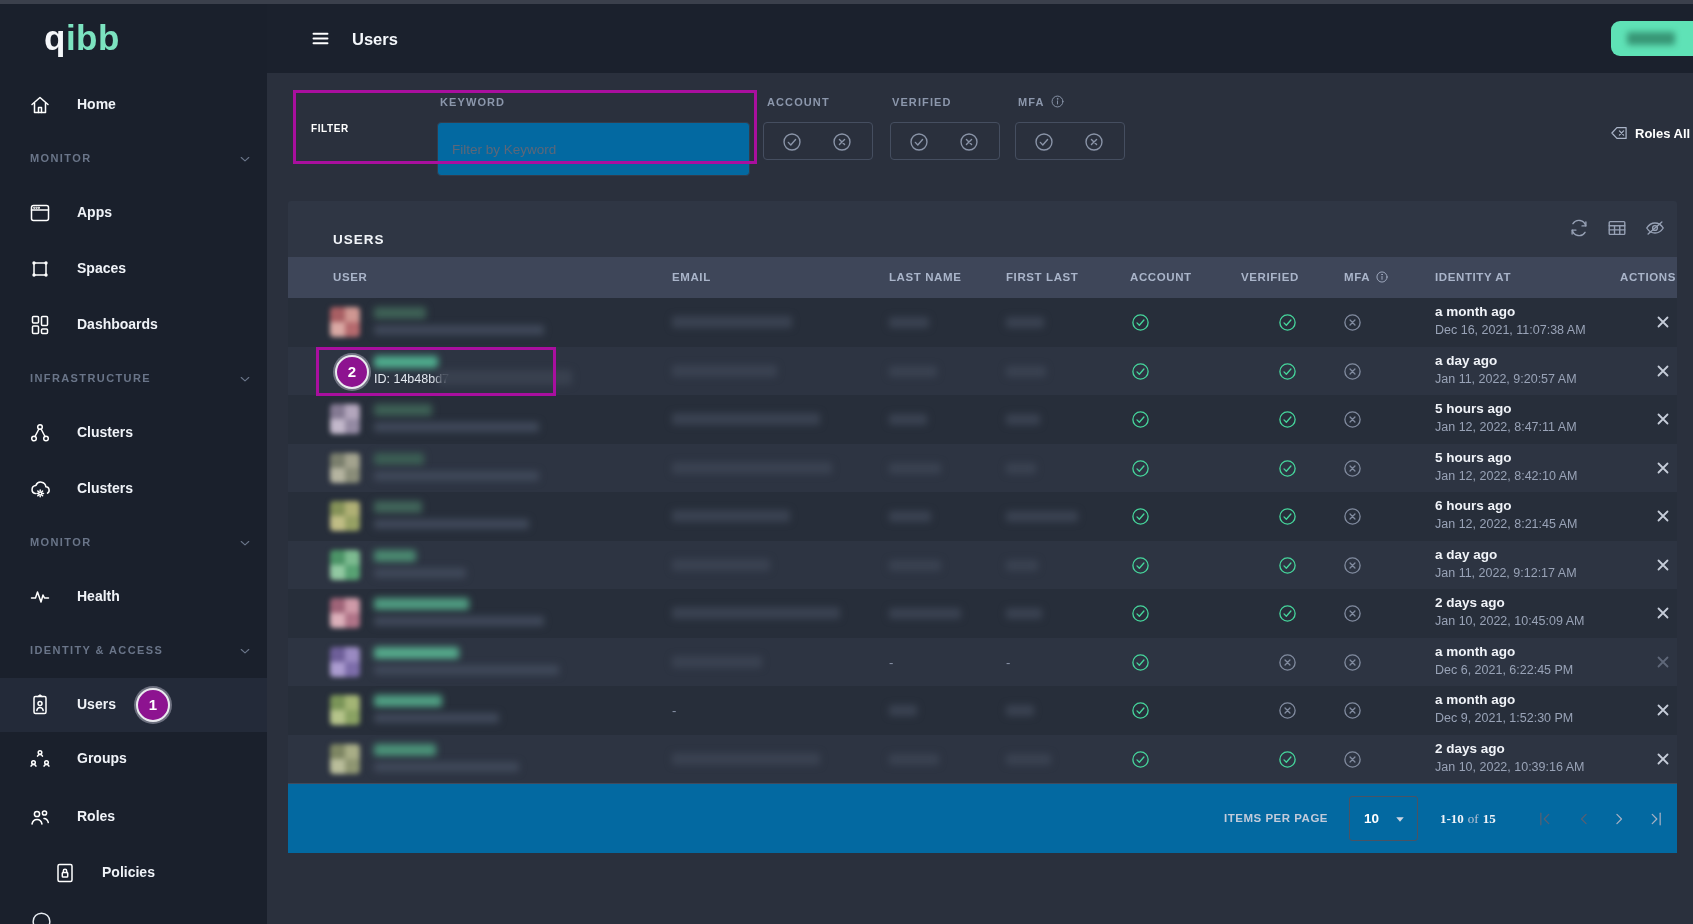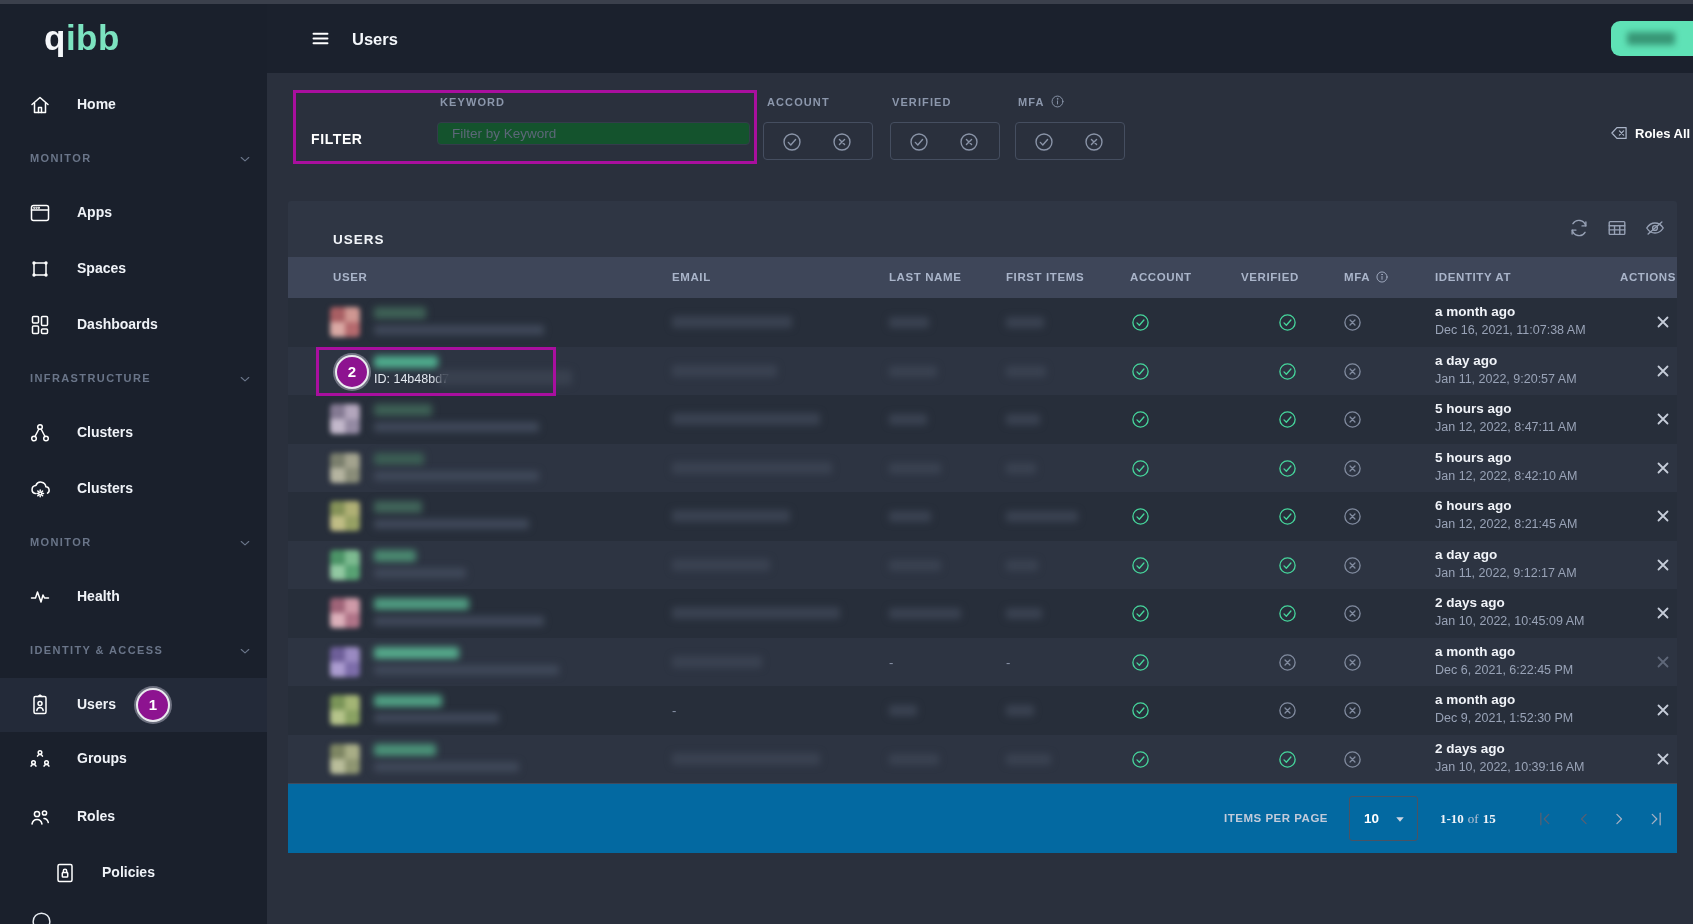--- a/index.html
+++ b/index.html
@@ -34,23 +34,23 @@
   .side-item .icon { position:absolute; left:28px; top:15px; width:24px; height:24px; }
   .side-item .lbl { position:absolute; left:77px; top:18px; font-size:14px; font-weight:bold; color:#f0f3f8; }
   .side-header { position:absolute; left:0; width:267px; height:30px; cursor:pointer; }
   .side-header .lbl { position:absolute; left:30px; top:8px; font-size:11px; font-weight:bold;
      color:#6a7589; letter-spacing:1.4px; }
   .side-header .icon { position:absolute; right:13px; top:6px; width:18px; height:18px; color:#6a7589; }
   .partial-icon { position:absolute; left:30px; top:906px; width:23px; height:23px; color:#e8ecf2; }
 
   
   .filterbar { position:absolute; left:267px; top:73px; right:0; height:112px; }
-  .flt-label { position:absolute; left:44px; top:58px; font-size:14px; font-weight:bold; color:#fff; letter-spacing:.6px; }
+  .flt-label { position:absolute; left:44px; top:50px; font-size:10px; font-weight:bold; color:#fff; letter-spacing:.6px; }
   .fld-label { position:absolute; font-size:11px; font-weight:bold; color:#8c97ac; letter-spacing:1.1px; top:23px; }
-  .kw-input { position:absolute; left:170px; top:49px; width:313px; height:23px; background:#14532d;
+  .kw-input { position:absolute; left:170px; top:49px; width:313px; height:54px; background:#0369a1;
      border:1px solid #343c4b; border-radius:4px; color:#cfd6e2; font-size:13.5px; padding:0 14px;
      font-family:"Liberation Sans", sans-serif; outline:none; }
   .kw-input::placeholder { color:#5d6779; }
   .tgl-box { position:absolute; top:49px; width:110px; height:38px; border:1px solid #454e60; border-radius:4px; }
   .tgl-box .icon { position:absolute; top:8px; width:22px; height:22px; color:#8a94a8; cursor:pointer; }
   .info-badge { position:absolute; width:15px; height:15px; color:#8c97ac; top:21px; cursor:pointer; }
   .clear-all { position:absolute; left:1342px; top:50px; cursor:pointer; }
   .clear-all .icon { position:absolute; left:0; top:0; width:20px; height:20px; color:#aab4c8; }
   .clear-all .txt { position:absolute; left:26px; top:3px; font-size:13px; font-weight:bold; color:#fff; white-space:nowrap; }
 
@@ -368,21 +368,21 @@
           <circle cx="12" cy="12" r="2.6"></circle>
           <path d="M4.5 18.5L19.5 5.5"></path>
         </svg>
       </span>
   </div>
 
   <div class="thead">
     <span class="th" style="left:45px">USER</span>
     <span class="th" style="left:384px">EMAIL</span>
     <span class="th" style="left:601px">LAST NAME</span>
-    <span class="th" style="left:718px">FIRST ITEMS</span>
+    <span class="th" style="left:718px">FIRST LAST</span>
     <span class="th" style="left:842px">ACCOUNT</span>
     <span class="th" style="left:953px">VERIFIED</span>
     <span class="th" style="left:1056px">MFA</span>
     <span class="icon th-info">
         <svg viewBox="0 0 24 24">
           <circle cx="12" cy="12" r="8.7"></circle>
           <path d="M12 11v5"></path>
           <circle cx="12" cy="7.8" r="0.5" fill="currentColor"></circle>
         </svg>
       </span>

